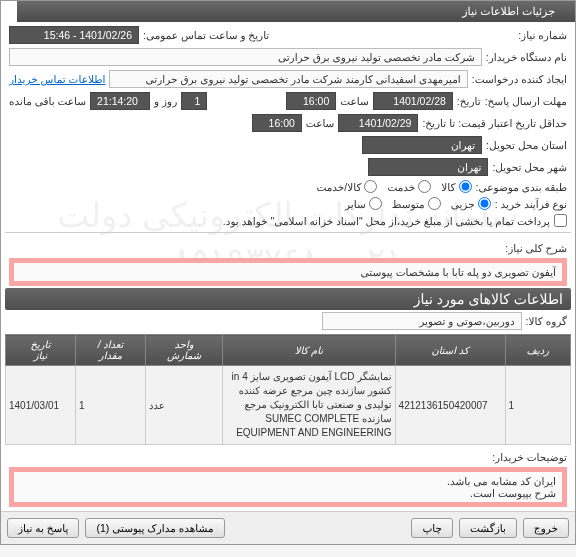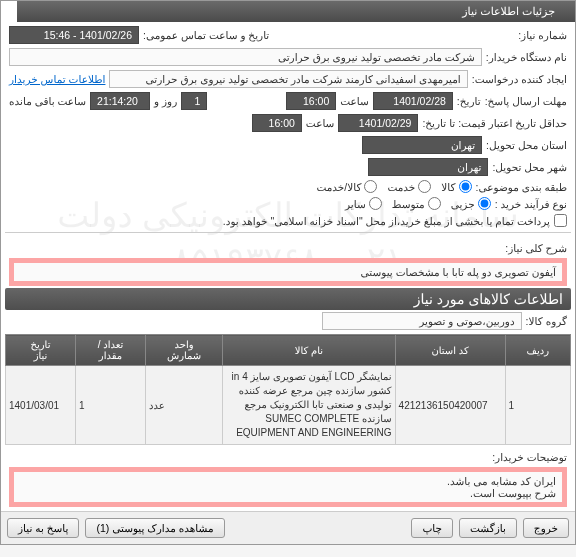--- a/index.html
+++ b/index.html
@@ -17,21 +17,21 @@
 .spacer { flex: 1; }
 .link { color: #0066cc; cursor: pointer; text-decoration: underline; font-size: 10.5px; }
 .radiogrp { display: inline-flex; gap: 10px; align-items: center; }
 .radio { display: inline-flex; align-items: center; gap: 3px; font-size: 10.5px; }
 .radio input { margin: 0; }
 .check { display: inline-flex; align-items: center; gap: 4px; font-size: 10.5px; }
 .sep { border-top: 1px solid #ccc; margin: 3px 0; }
 .hdr-strip { background: linear-gradient(#666,#4e4e4e); color: #fff; padding: 3px 8px; font-size: 14px; border-radius: 2px; }
 .textarea { width: 100%; min-height: 26px; border: 5px solid #fca5a5; background: #fafafa; padding: 3px 6px; font-size: 10.5px; }
 table.grid { width: 100%; border-collapse: collapse; margin-top: 2px; }
-table.grid th { background: linear-gradient(#6a6a6a,#4e4e4e); color: #fff; font-size: 10px; padding: 4px 21px; border: 1px solid #888; font-weight: normal; }
+table.grid th { background: linear-gradient(#6a6a6a,#4e4e4e); color: #fff; font-size: 10px; padding: 4px 21px; border: 1px solid #888; font-weight: normal; font-style: italic; }
 table.grid td { background: #f2f2f2; font-size: 10px; padding: 4px 3px; border: 1px solid #ccc; text-align: left; vertical-align: middle; }
 table.grid td.name { text-align: right; line-height: 1.4; }
 .footer { display: flex; gap: 6px; padding: 6px; justify-content: flex-start; border-top: 1px solid #ccc; background: #efefef; }
 .btn { background: linear-gradient(#fafafa,#e0e0e0); border: 1px solid #999; border-radius: 3px; padding: 3px 10px; font-size: 10.5px; cursor: pointer; }
 .countdown { direction: ltr; display: inline-block; }
 </style>
 </head>
 <body>
 
 <div class="window">

